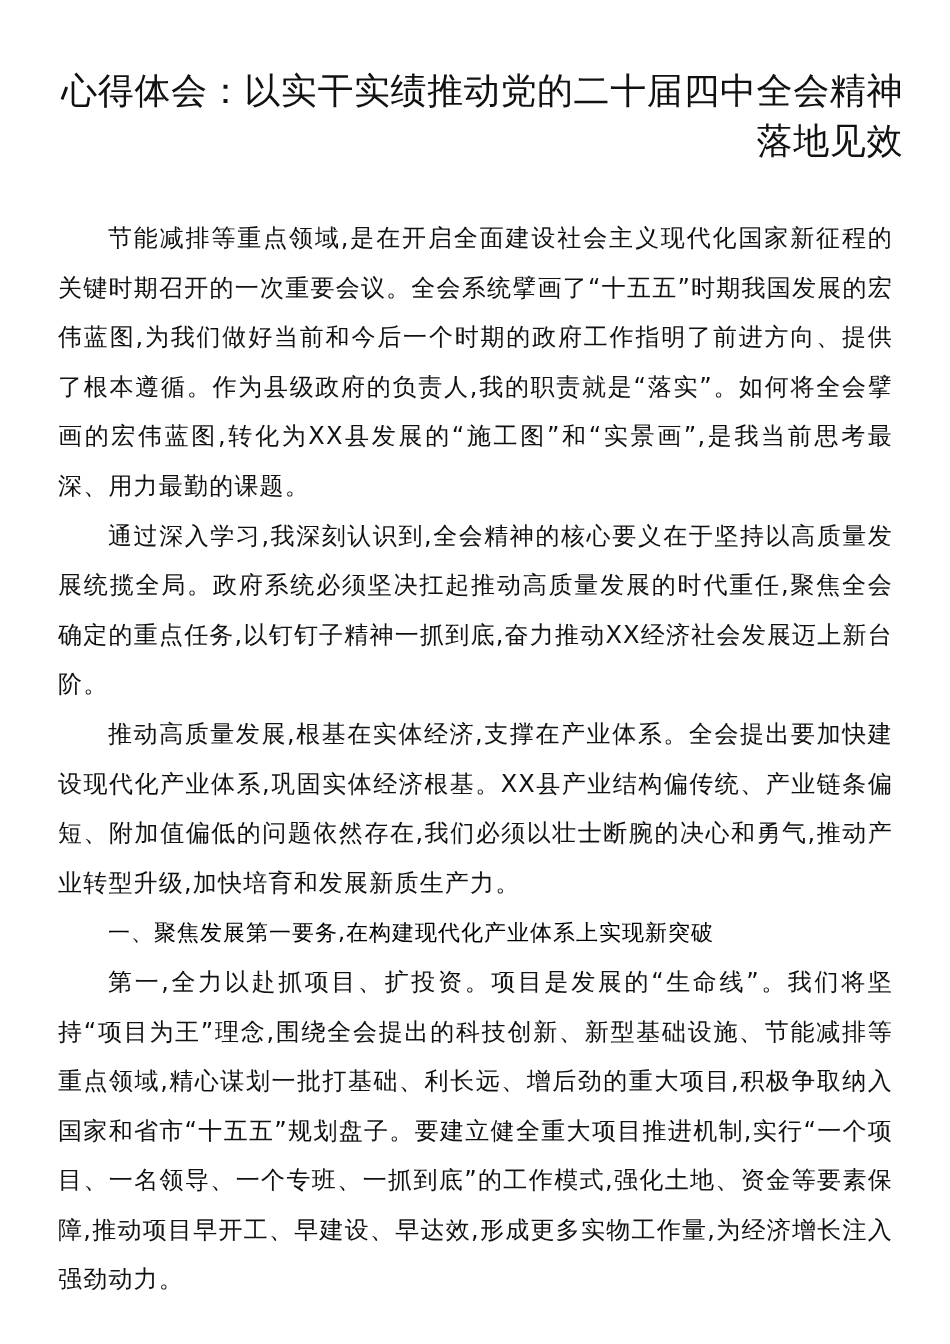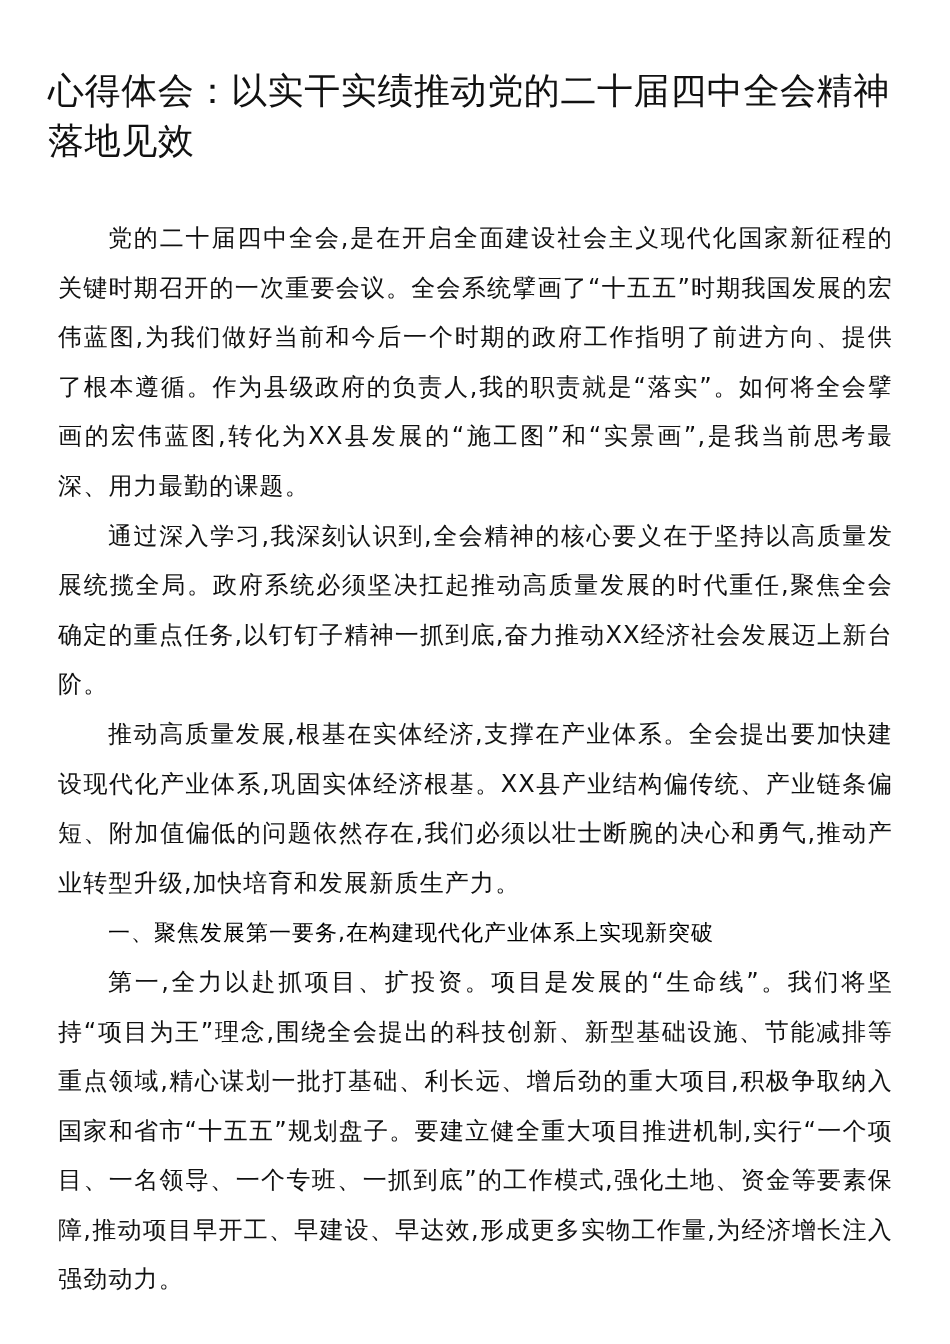--- a/index.html
+++ b/index.html
@@ -20,21 +20,21 @@
       left: 58px;
       top: 0;
       width: 835px;
     }
     .title {
       margin: 0;
       position: absolute;
       left: -10px;
       top: 66px;
       width: 855px;
-      text-align: left;
+      text-align: right;
       font-size: 36px;
       line-height: 50px;
       font-weight: normal;
       color: #111111;
       letter-spacing: 0.6px;
     }
     .body {
       position: absolute;
       left: 0;
       top: 214px;
@@ -55,19 +55,19 @@
       color: #000000;
     }
   </style>
 </head>
 <body>
 
 <div class="page">
   <h1 class="title">心得体会：以实干实绩推动党的二十届四中全会精神落地见效</h1>
 
   <div class="body">
-    <p class="para">党的二十届四中全会,是在开启全面建设社会主义现代化国家新征程的关键时期召开的一次重要会议。全会系统擘画了“十五五”时期我国发展的宏伟蓝图,为我们做好当前和今后一个时期的政府工作指明了前进方向、提供了根本遵循。作为县级政府的负责人,我的职责就是“落实”。如何将全会擘画的宏伟蓝图,转化为XX县发展的“施工图”和“实景画”,是我当前思考最深、用力最勤的课题。</p>
+    <p class="para">节能减排等重点领域,是在开启全面建设社会主义现代化国家新征程的关键时期召开的一次重要会议。全会系统擘画了“十五五”时期我国发展的宏伟蓝图,为我们做好当前和今后一个时期的政府工作指明了前进方向、提供了根本遵循。作为县级政府的负责人,我的职责就是“落实”。如何将全会擘画的宏伟蓝图,转化为XX县发展的“施工图”和“实景画”,是我当前思考最深、用力最勤的课题。</p>
     <p class="para">通过深入学习,我深刻认识到,全会精神的核心要义在于坚持以高质量发展统揽全局。政府系统必须坚决扛起推动高质量发展的时代重任,聚焦全会确定的重点任务,以钉钉子精神一抓到底,奋力推动XX经济社会发展迈上新台阶。</p>
     <p class="para">推动高质量发展,根基在实体经济,支撑在产业体系。全会提出要加快建设现代化产业体系,巩固实体经济根基。XX县产业结构偏传统、产业链条偏短、附加值偏低的问题依然存在,我们必须以壮士断腕的决心和勇气,推动产业转型升级,加快培育和发展新质生产力。</p>
     <p class="para heading">一、聚焦发展第一要务,在构建现代化产业体系上实现新突破</p>
     <p class="para">第一,全力以赴抓项目、扩投资。项目是发展的“生命线”。我们将坚持“项目为王”理念,围绕全会提出的科技创新、新型基础设施、节能减排等重点领域,精心谋划一批打基础、利长远、增后劲的重大项目,积极争取纳入国家和省市“十五五”规划盘子。要建立健全重大项目推进机制,实行“一个项目、一名领导、一个专班、一抓到底”的工作模式,强化土地、资金等要素保障,推动项目早开工、早建设、早达效,形成更多实物工作量,为经济增长注入强劲动力。</p>
   </div>
 </div>
 
 </body></html>

